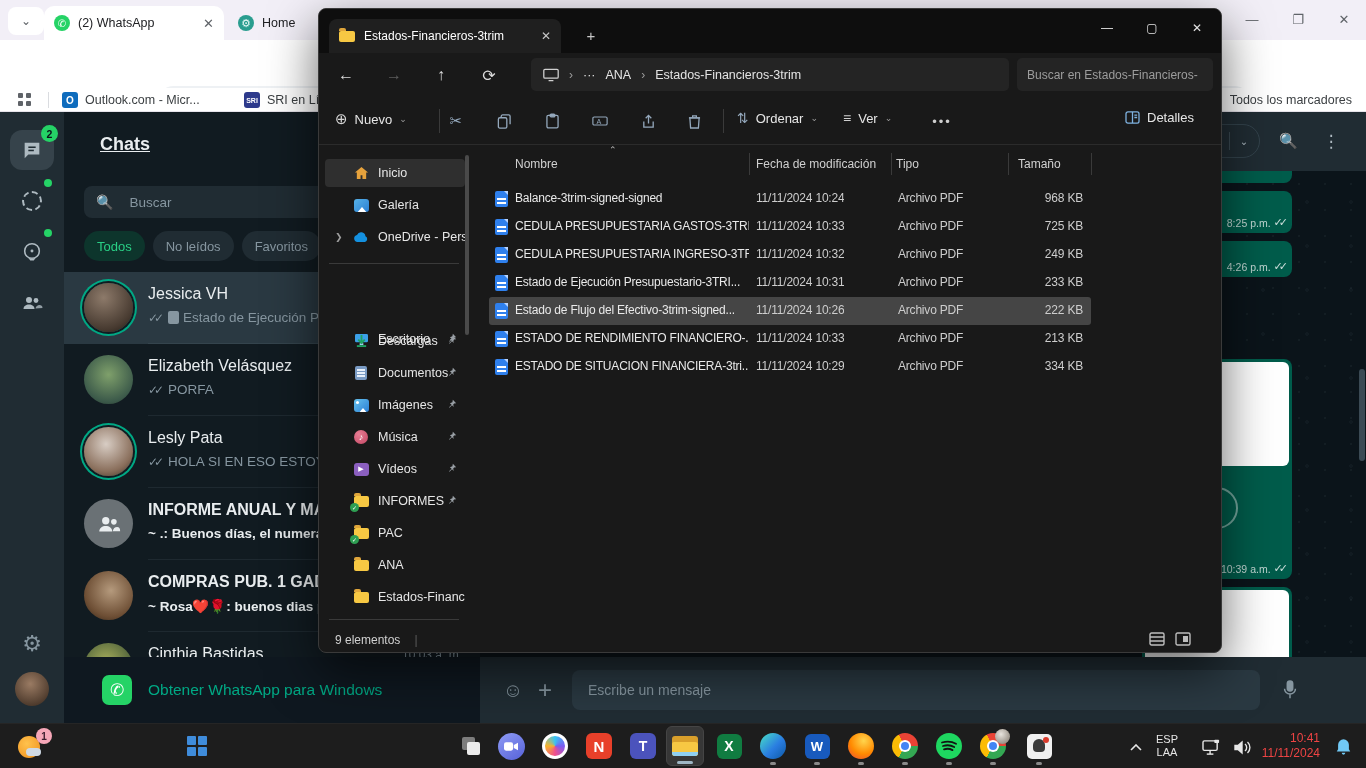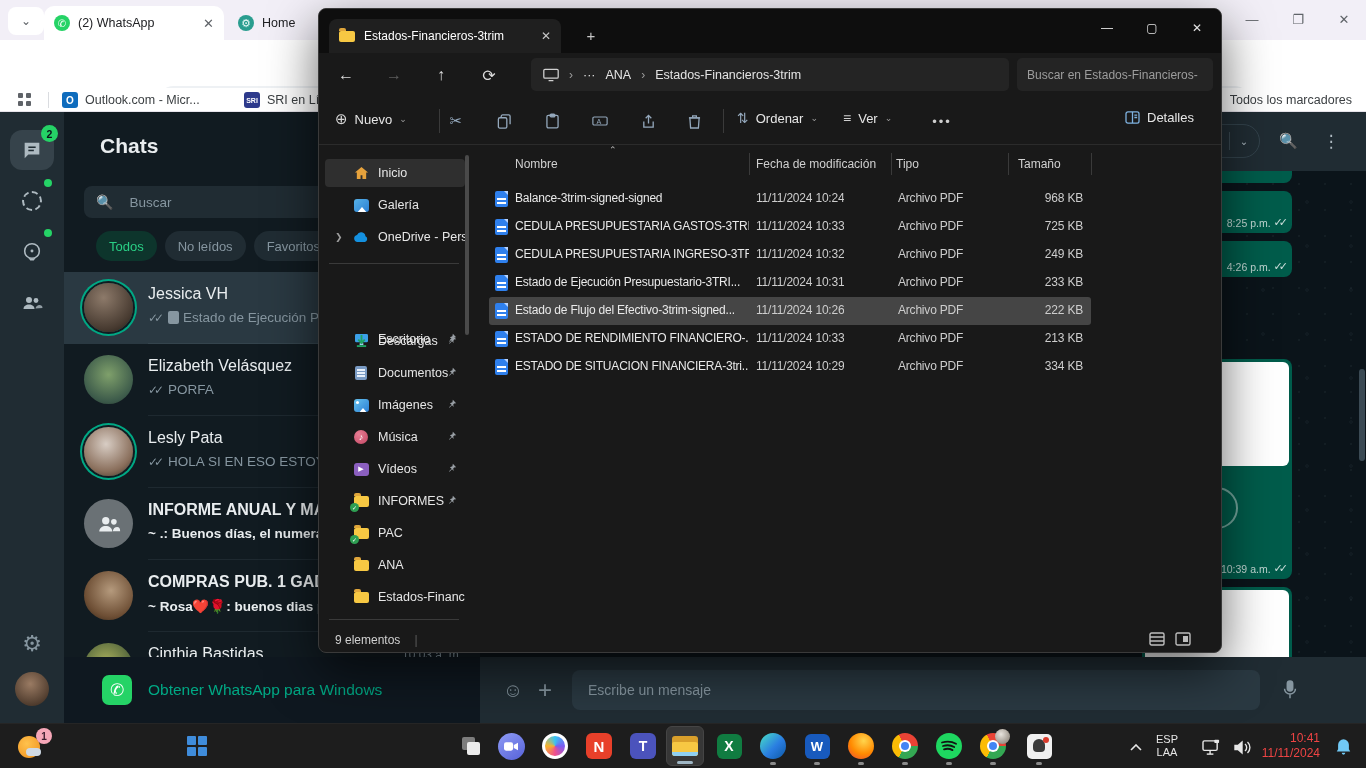--- a/index.html
+++ b/index.html
@@ -32,21 +32,21 @@
   .avatar{border-radius:50%;background:radial-gradient(circle at 40% 35%,#d8d2c8,#8a8078 70%,#5c544c);}
 
   
   .wa-rail{left:0;top:112px;width:64px;height:611px;background:#202c33;}
   .railic{left:10px;width:44px;height:40px;color:#aebac1;}
   .railic svg{display:block;}
   .rail-active{background:#36434b;border-radius:12px;}
   .badge{position:absolute;right:-4px;top:-5px;min-width:17px;height:17px;border-radius:9px;background:#25d366;color:#0b141a;font-size:10.5px;font-weight:bold;display:flex;align-items:center;justify-content:center;padding:0 4px;}
   .gdot{position:absolute;right:2px;top:-2px;width:8px;height:8px;border-radius:50%;background:#25d366;}
   .wa-list{left:64px;top:112px;width:416px;height:611px;background:#111b21;overflow:hidden;}
-  .wa-title{left:36px;top:22px;font-size:21px;font-weight:bold;color:#e9edef;}
+  .wa-title{left:36px;top:22px;font-size:18px;font-weight:bold;color:#e9edef;text-decoration:underline;}
   .wa-search{left:20px;top:74px;width:380px;height:32px;background:#202c33;border-radius:8px;display:flex;align-items:center;padding:0 12px;gap:16px;}
   .wa-search input{background:transparent;border:none;outline:none;color:#d1d7db;font-size:13.5px;width:100%;}
   .wa-search input::placeholder{color:#8696a0;}
   .chip{height:30px;border-radius:15px;background:#202c33;color:#8696a0;font-size:13px;display:flex;align-items:center;padding:0 13px;}
   .chip.on{background:#0d352c;color:#29cf85;}
   .wa-row{left:0;width:416px;height:72px;}
   .wa-row.sel{background:#2a3942;}
   .wa-av{left:20px;top:11px;width:49px;height:49px;border-radius:50%;}
   .ring{box-shadow:0 0 0 2px #111b21,0 0 0 4px #00a884;}
   .wa-name{left:84px;top:13px;right:80px;font-size:16px;color:#e9edef;white-space:nowrap;overflow:hidden;}
@@ -226,21 +226,21 @@
     <div class="abs railic ctr" style="top:512px;font-size:22px;color:#8696a0;">⚙</div>
     <div class="abs" style="left:15px;top:560px;width:34px;height:34px;border-radius:50%;background:radial-gradient(circle at 45% 35%,#9a7b63,#4d3a2c 75%,#241a12);"></div>
   </div>
 
   <div class="abs wa-list">
     <div class="abs wa-title">Chats</div>
     <div class="abs wa-search">
       <span style="color:#8696a0;font-size:14px;">🔍</span>
       <input readonly="" placeholder="Buscar" style="">
     </div>
-    <div class="abs row" style="left:32px;top:119px;gap:8px;">
+    <div class="abs row" style="left:20px;top:119px;gap:8px;">
       <div class="chip on">Todos</div>
       <div class="chip">No leídos</div>
       <div class="chip">Favoritos</div>
     </div>
 
     <div class="abs wa-row sel" style="top:160px;">
       <div class="abs wa-av ring" style="background:radial-gradient(circle at 40% 30%,#8d7a6a,#473a30 70%,#1f1812);"></div>
       <div class="abs wa-name">Jessica VH</div>
       <div class="abs wa-prev">
           <span class="ticks">✓✓</span>

